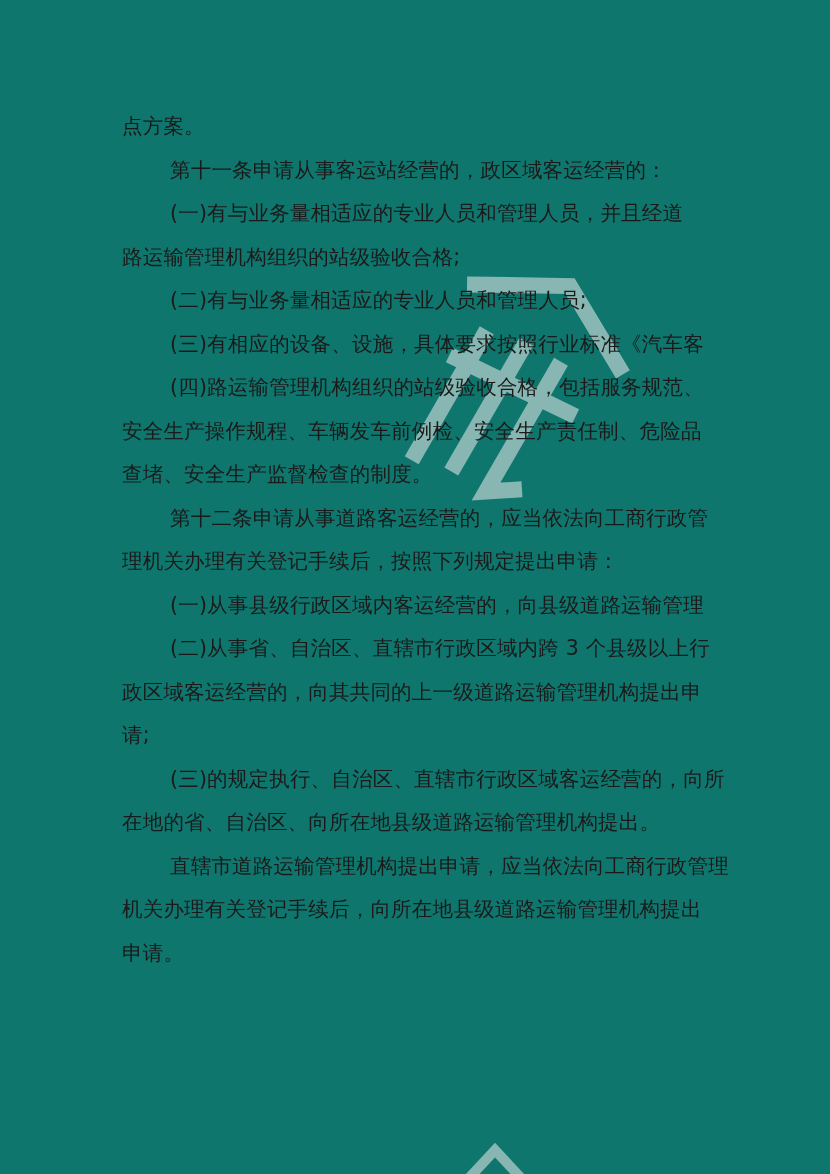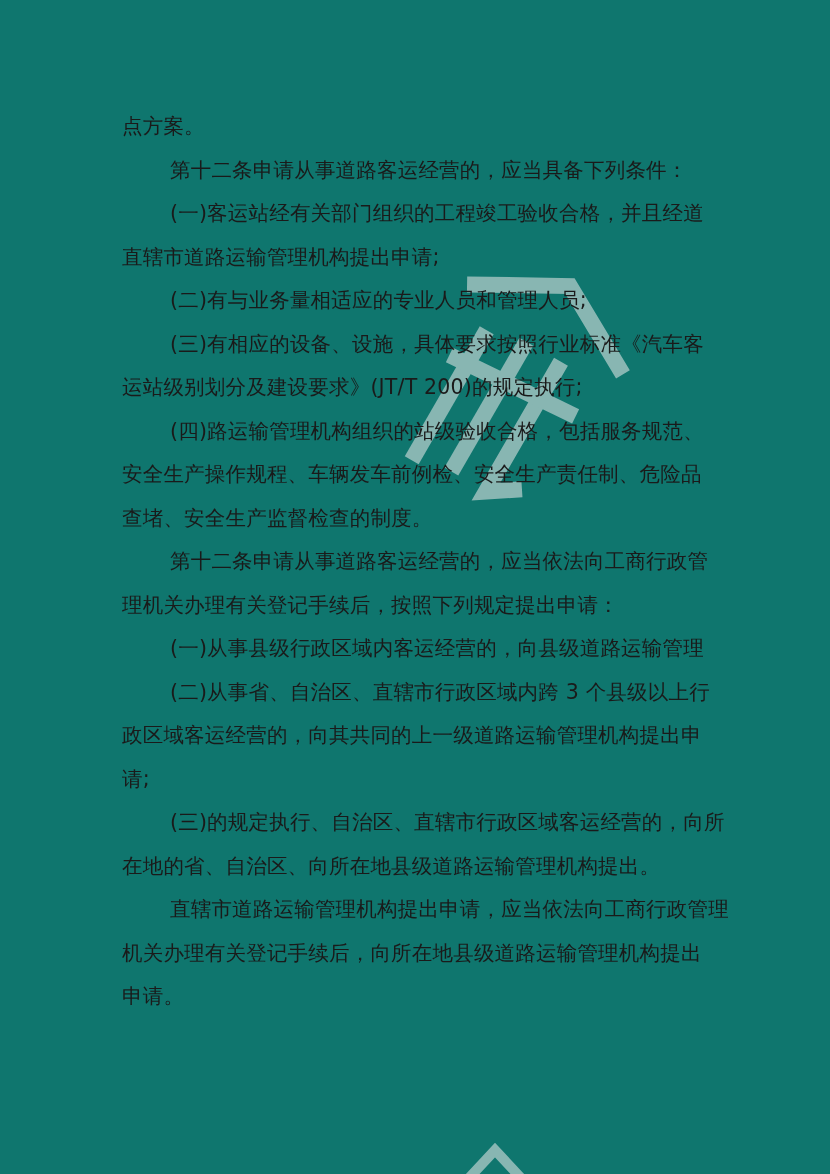--- a/index.html
+++ b/index.html
@@ -40,26 +40,25 @@
 
   <svg class="watermark wm-bottom" viewBox="0 0 150 120">
     <g fill="none" stroke="#ebebeb" stroke-width="10">
       <path d="M10 110 L75 40 L140 110"></path>
       <path d="M55 90 L70 70 M75 95 L95 75"></path>
     </g>
   </svg>
 
   <div class="content">
     <div class="line">点方案。</div>
-    <div class="line indent">第十二条申请从事道路客运经营的，应当具备下列条件：</div>
-    <div class="line indent">(一)客运站经有关部门组织的工程竣工验收合格，并且经道</div>
-    <div class="line">直辖市道路运输管理机构提出申请;</div>
+    <div class="line indent">第十一条申请从事客运站经营的，政区域客运经营的：</div>
+    <div class="line indent">(一)有与业务量相适应的专业人员和管理人员，并且经道</div>
+    <div class="line">路运输管理机构组织的站级验收合格;</div>
     <div class="line indent">(二)有与业务量相适应的专业人员和管理人员;</div>
     <div class="line indent">(三)有相应的设备、设施，具体要求按照行业标准《汽车客</div>
-    <div class="line">运站级别划分及建设要求》(JT/T 200)的规定执行;</div>
     <div class="line indent">(四)路运输管理机构组织的站级验收合格，包括服务规范、</div>
     <div class="line">安全生产操作规程、车辆发车前例检、安全生产责任制、危险品</div>
     <div class="line">查堵、安全生产监督检查的制度。</div>
     <div class="line indent">第十二条申请从事道路客运经营的，应当依法向工商行政管</div>
     <div class="line">理机关办理有关登记手续后，按照下列规定提出申请：</div>
     <div class="line indent">(一)从事县级行政区域内客运经营的，向县级道路运输管理</div>
     <div class="line indent">(二)从事省、自治区、直辖市行政区域内跨 3 个县级以上行</div>
     <div class="line">政区域客运经营的，向其共同的上一级道路运输管理机构提出申</div>
     <div class="line">请;</div>
     <div class="line indent">(三)的规定执行、自治区、直辖市行政区域客运经营的，向所</div>

